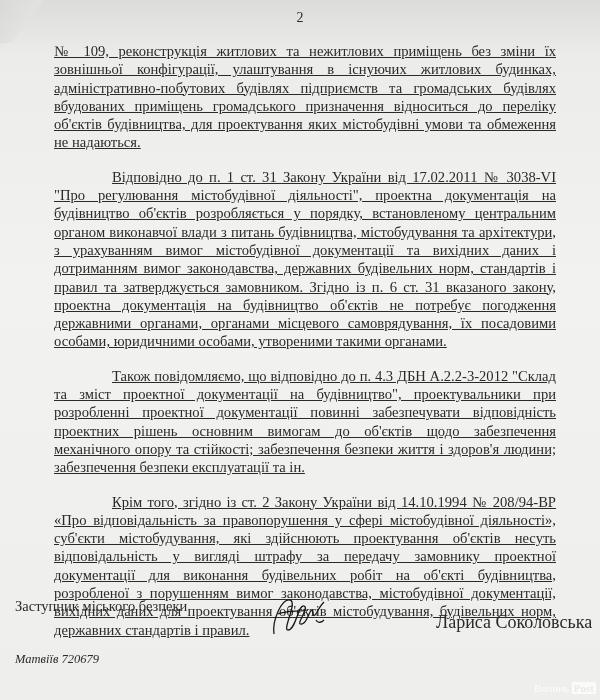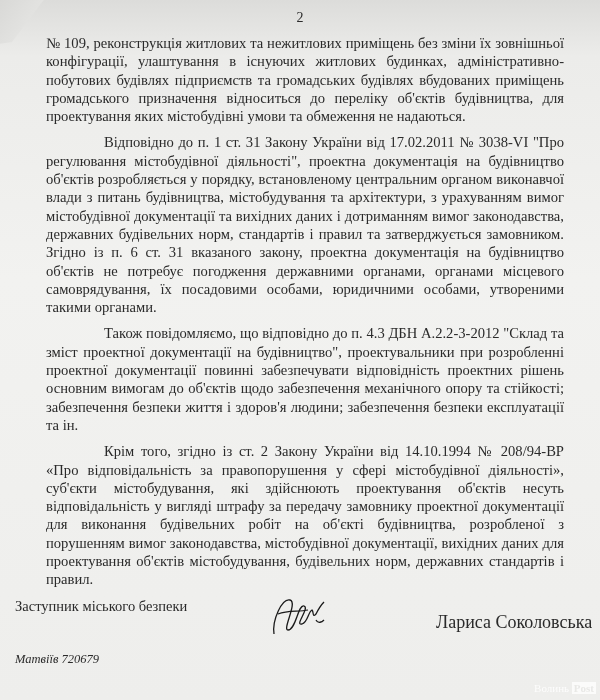--- a/index.html
+++ b/index.html
@@ -21,21 +21,21 @@
     transform: rotate(-8deg);
   }
   .page-num {
     position: absolute; top: 10px; left: 0; width: 600px; text-align: center;
     font-size: 14px;
   }
   .body-text {
     position: absolute; left: 38px; top: 26px; width: 534px;
     font-size: 14.6px; line-height: 18.3px; text-align: justify;
   }
-  .body-text p { margin: 8px; }
+  .body-text p { margin: 16px; text-decoration: underline; }
   .body-text p.indent { text-indent: 58px; }
   .signature-block { position: absolute; left: 0; top: 590px; width: 600px; height: 110px; }
   .sig-title { position: absolute; left: 15px; top: 8px; font-size: 14.5px; }
   .sig-name { position: absolute; left: 436px; top: 22px; font-size: 18px; }
   .sig-scribble { position: absolute; left: 268px; top: 0px; width: 62px; height: 48px; }
   .executor { position: absolute; left: 15px; top: 62px; font-size: 12.5px; font-style: italic; }
   .watermark {
     position: absolute; right: 4px; bottom: 6px; font-size: 11px;
     color: rgba(255,255,255,0.85); font-family: "Liberation Serif", serif;
   }

